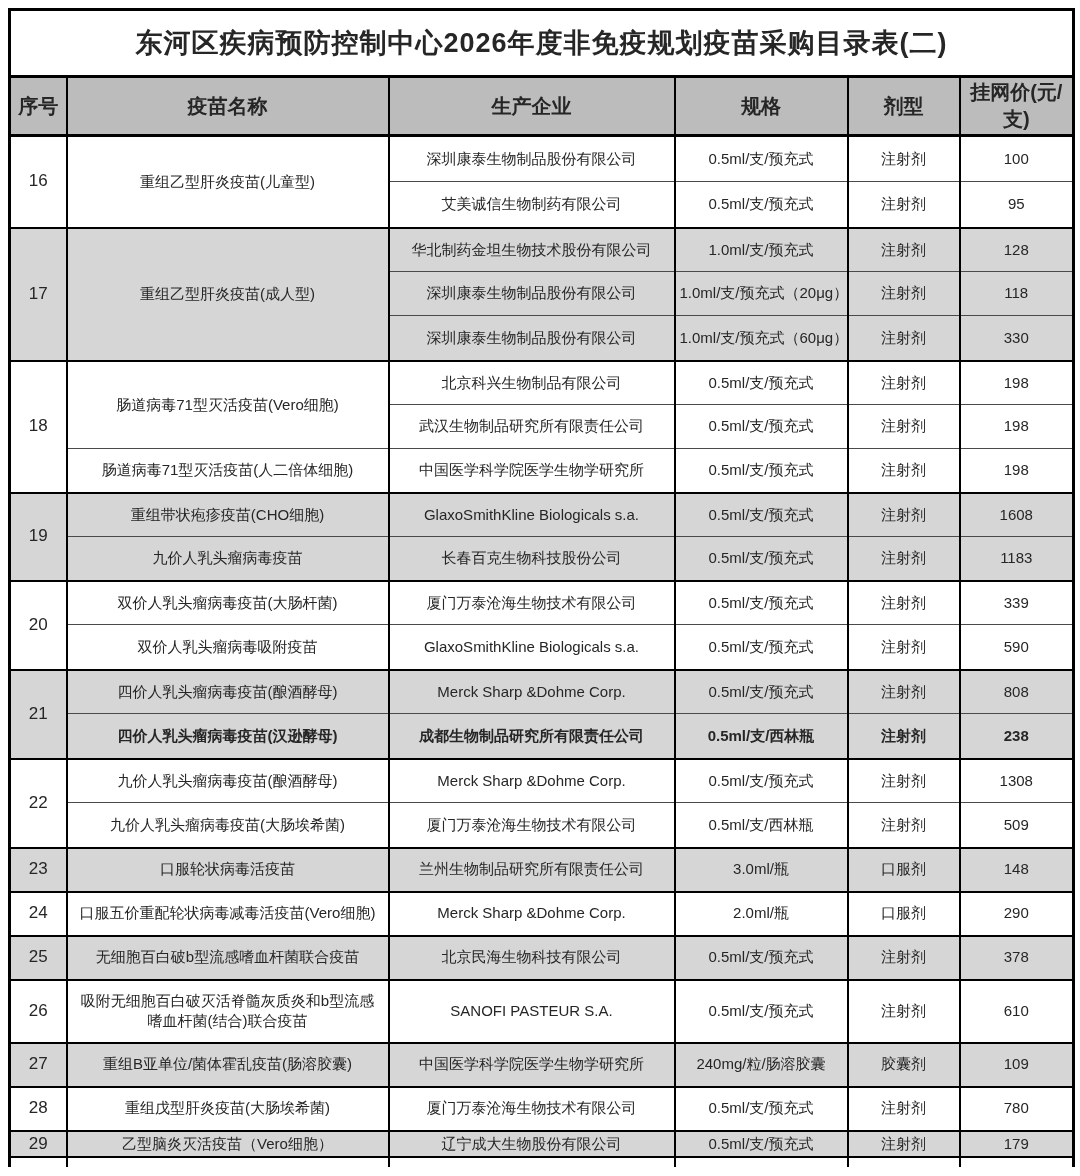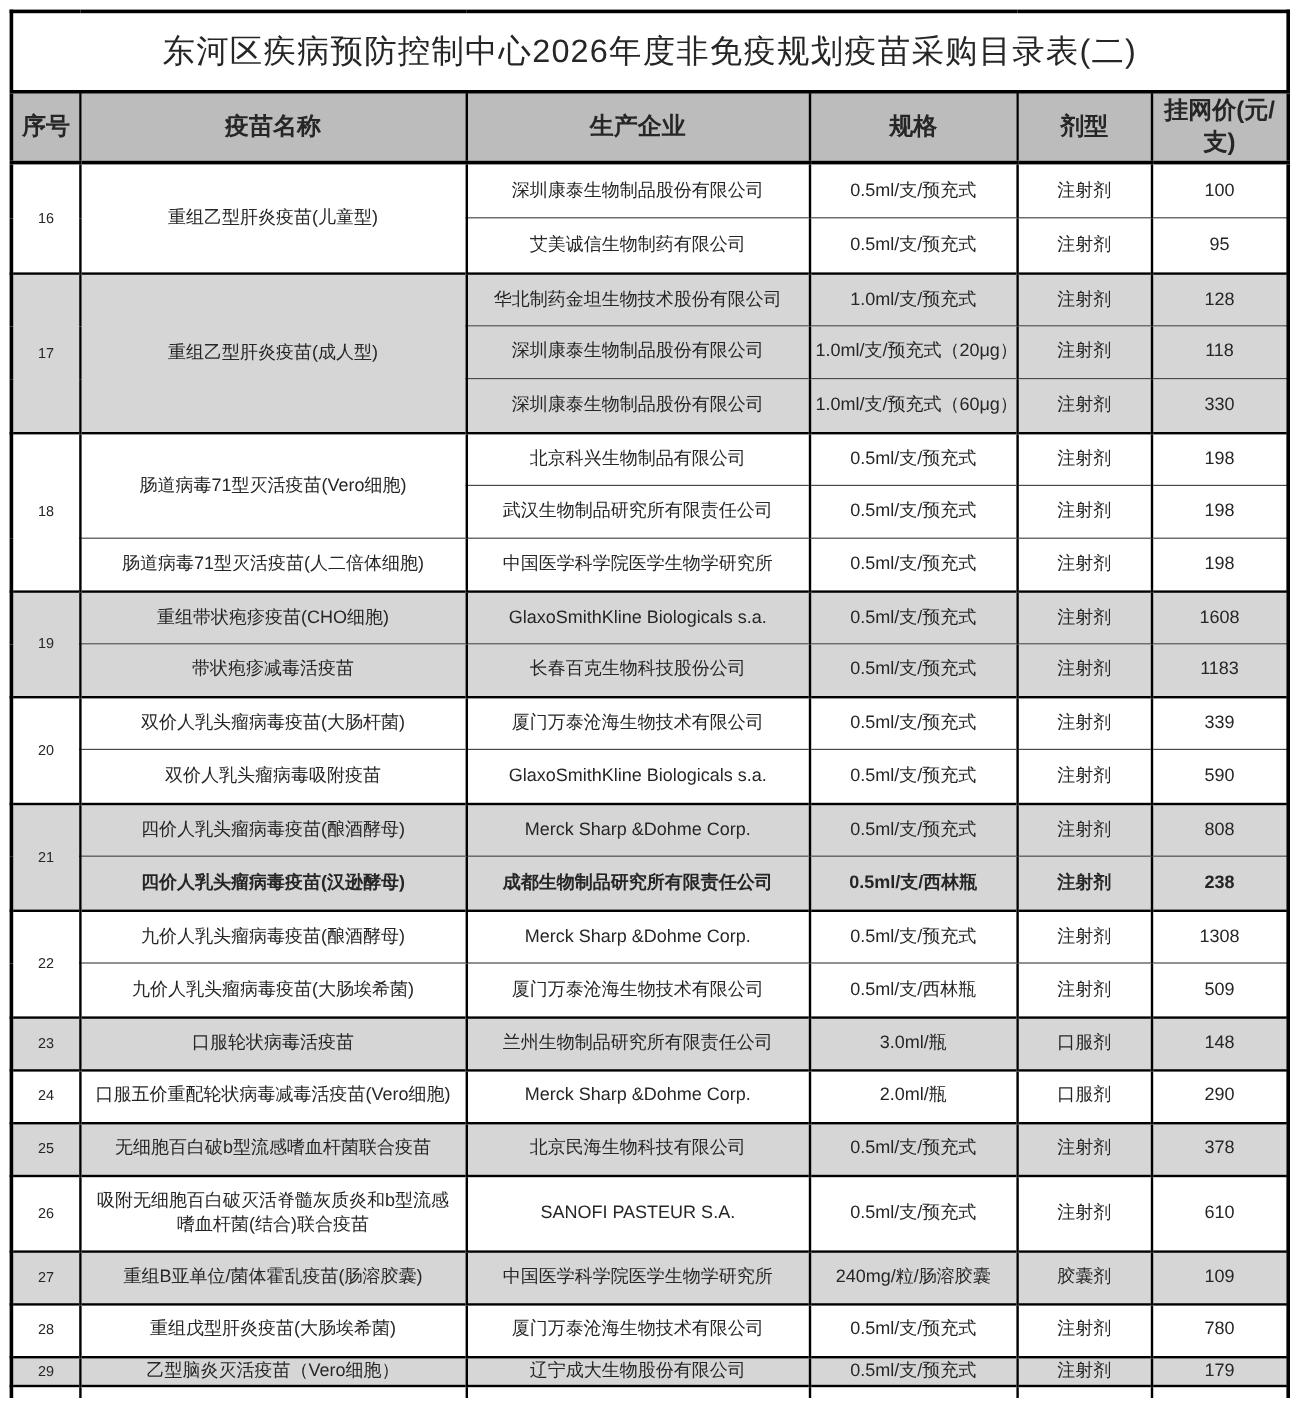--- a/index.html
+++ b/index.html
@@ -22,37 +22,37 @@
     text-align:center;
     vertical-align:middle;
     padding:1px 4px;
     font-size:15px;
     line-height:1.35;
     overflow:hidden;
   }
   tr.title-row td{
     height:62px;
     font-size:27px;
-    font-weight:normal;
+    font-weight:bold;
     letter-spacing:1px;
     background:#ffffff;
     border-bottom:3px solid var(--border,#000);
   }
   tr.header-row th{
     height:52px;
     font-size:20px;
     font-weight:bold;
     background:var(--header-bg,#bcbcbc);
     border-bottom:3px solid var(--border,#000);
   }
   tbody tr{height:44px;}
   tr.group-start td{border-top:2.5px solid var(--border,#000);}
   tr.vaccine-start td,tr.sub-row td{border-top:1px solid #4a4a4a;}
   tr.shaded{background:var(--shade,#d6d6d6);}
-  td.col-seq{font-size:12px;}
+  td.col-seq{font-size:17px;}
   td.col-spec,td.col-form,td.col-price{white-space:nowrap;}
   td.col-vaccine{padding:1px 8px;}
   tr.sliver{height:10px;}
   tr.sliver td{border-bottom:none;}
 </style>
 </head>
 <body>
 
 <div class="page">
   <table class="vax">
@@ -135,21 +135,21 @@
         </tr>
         <tr class="group-start shaded">
           <td rowspan="2" class="col-seq">19</td>
           <td class="col-vaccine">重组带状疱疹疫苗(CHO细胞)</td>
           <td class="col-manufacturer">GlaxoSmithKline Biologicals s.a.</td>
           <td class="col-spec">0.5ml/支/预充式</td>
           <td class="col-form">注射剂</td>
           <td class="col-price">1608</td>
         </tr>
         <tr class="vaccine-start shaded">
-          <td class="col-vaccine">带状疱疹减毒活疫苗</td>
+          <td class="col-vaccine">九价人乳头瘤病毒疫苗</td>
           <td class="col-manufacturer">长春百克生物科技股份公司</td>
           <td class="col-spec">0.5ml/支/预充式</td>
           <td class="col-form">注射剂</td>
           <td class="col-price">1183</td>
         </tr>
         <tr class="group-start">
           <td rowspan="2" class="col-seq">20</td>
           <td class="col-vaccine">双价人乳头瘤病毒疫苗(大肠杆菌)</td>
           <td class="col-manufacturer">厦门万泰沧海生物技术有限公司</td>
           <td class="col-spec">0.5ml/支/预充式</td>

